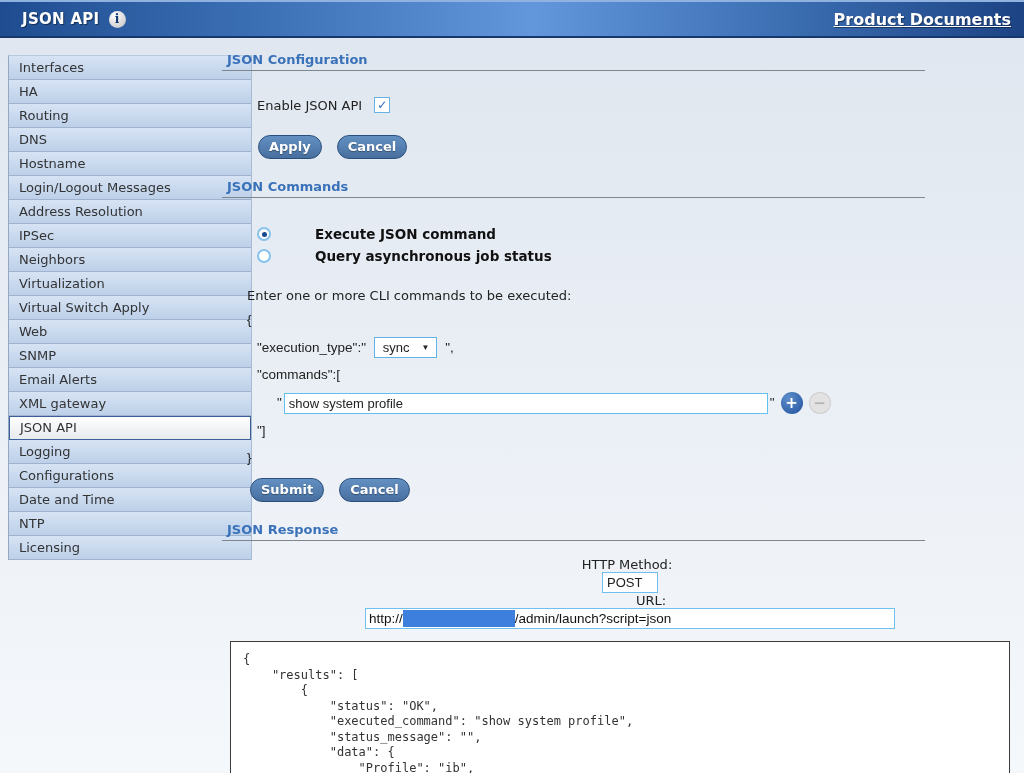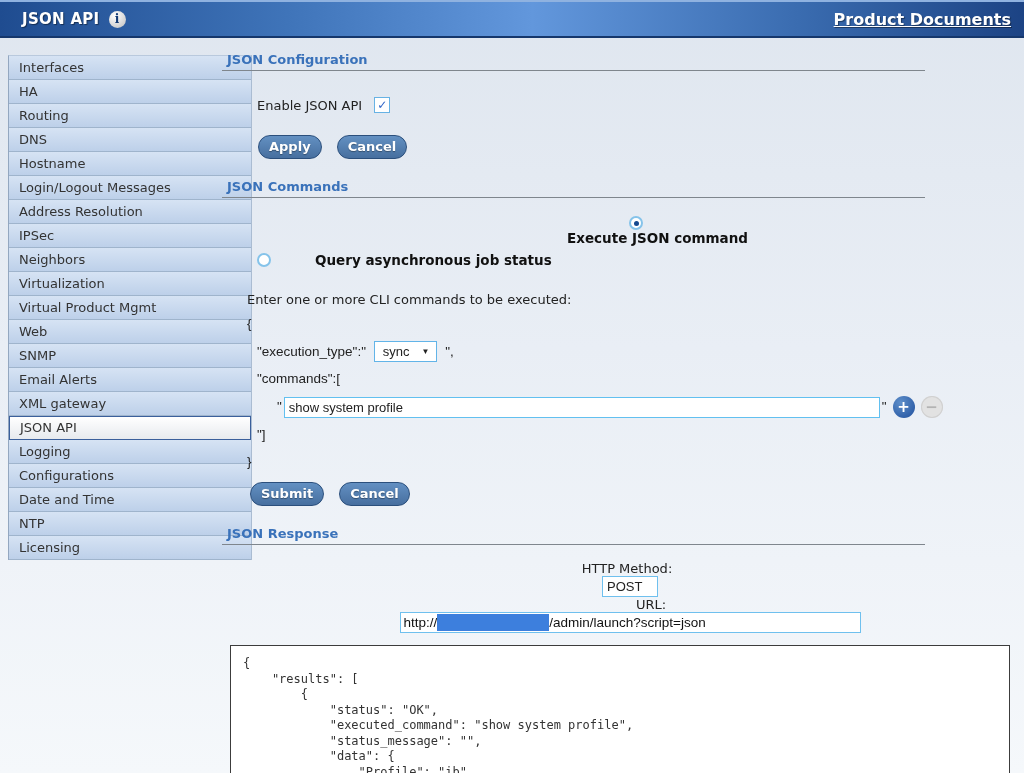--- a/index.html
+++ b/index.html
@@ -59,38 +59,38 @@
 
   .prompt { margin:24px 0 0 25px; font-size:13px; }
   .code-area { font-family:"Liberation Sans",sans-serif; font-size:13.5px; color:#222; }
   .code-line { margin-top:7px; margin-left:25px; line-height:20px; }
   .indent-1 { margin-left:35px; }
   .indent-2 { margin-left:55px; display:flex; align-items:center; }
   .select-box { display:inline-flex; align-items:center; border:1px solid #62b4e8;
                 background:#fff; height:21px; padding:0 7px 0 8px; margin:0 4px;
                 font-size:13px; color:#222; cursor:pointer; }
   .select-arrow { font-size:8px; color:#222; margin-left:12px; }
-  .cmd-input { width:596px; height:21px; border:1px solid #62c0f0; font-size:13px;
+  .cmd-input { width:484px; height:21px; border:1px solid #62c0f0; font-size:13px;
                padding:1px 4px; margin:0 2px; color:#222;
                font-family:"Liberation Sans",sans-serif; outline:none; }
   .circle-btn { width:22px; height:22px; border-radius:50%; display:inline-flex;
                 align-items:center; justify-content:center; font-size:15px;
                 font-weight:bold; margin-left:6px; cursor:pointer; flex:none;
                 font-family:"DejaVu Sans",sans-serif; }
   .circle-btn.add { background:radial-gradient(circle at 35% 30%,#5e8fca 0%,#2f5fa8 75%);
                     color:#fff; }
   .circle-btn.remove { background:#e2e2e2; color:#b3b3b3; box-shadow:inset 0 0 0 1px #d0d0d0; }
 
   .method-row { margin:16px 0 0 18px; display:flex; align-items:center; font-size:13px;flex-direction:column; }
   .small-input { width:56px; height:21px; border:1px solid #6fc0ee; font-size:13px;
                  padding:1px 4px; margin-left:6px; color:#222;
                  font-family:"Liberation Sans",sans-serif; outline:none; }
   .url-label { margin-left:48px; }
   .url-box { display:inline-flex; align-items:center; border:1px solid #6fc0ee;
-             background:#fff; width:461px; height:21px; padding:0 3px; margin-left:6px;
+             background:#fff; width:530px; height:21px; padding:0 3px; margin-left:6px;
              font-size:13.5px; font-family:"Liberation Sans",sans-serif; color:#111;
              white-space:nowrap; overflow:hidden; cursor:text; }
   .redacted { display:inline-block; width:112px; height:17px; background:#3d7fdd; flex:none; }
 
   .response-box { margin:12px 0 0 8px; width:780px; height:242px; background:#fff;
                   border:1px solid #3c3c3c; padding:10px 12px; color:#333;
                   font-family:"DejaVu Sans Mono",monospace; font-size:12px;
                   line-height:15.5px; white-space:pre; overflow:hidden; resize:none; }
 </style>
 </head>
@@ -108,21 +108,21 @@
     <div class="side-item">Interfaces</div>
     <div class="side-item">HA</div>
     <div class="side-item">Routing</div>
     <div class="side-item">DNS</div>
     <div class="side-item">Hostname</div>
     <div class="side-item">Login/Logout Messages</div>
     <div class="side-item">Address Resolution</div>
     <div class="side-item">IPSec</div>
     <div class="side-item">Neighbors</div>
     <div class="side-item">Virtualization</div>
-    <div class="side-item">Virtual Product Mgmt</div>
+    <div class="side-item">Virtual Switch Apply</div>
     <div class="side-item">Web</div>
     <div class="side-item">SNMP</div>
     <div class="side-item">Email Alerts</div>
     <div class="side-item">XML gateway</div>
     <div class="side-item selected">JSON API</div>
     <div class="side-item">Logging</div>
     <div class="side-item">Configurations</div>
     <div class="side-item">Date and Time</div>
     <div class="side-item">NTP</div>
     <div class="side-item">Licensing</div>
@@ -141,21 +141,21 @@
     <div class="btn-row">
       <span class="btn">Apply</span>
       <span class="btn">Cancel</span>
     </div>
 
     <div class="gap-sm"></div>
 
     <div class="section-title">JSON Commands</div>
     <hr class="rule">
 
-    <div class="radio-row" style="margin-top:18px;flex-direction:column;">
+    <div class="radio-row" style="margin-top:28px;">
       <span class="radio checked"></span>
       <span class="radio-label">Execute JSON command</span>
     </div>
     <div class="radio-row">
       <span class="radio"></span>
       <span class="radio-label">Query asynchronous job status</span>
     </div>
 
     <div class="prompt">Enter one or more CLI commands to be executed:</div>
 

